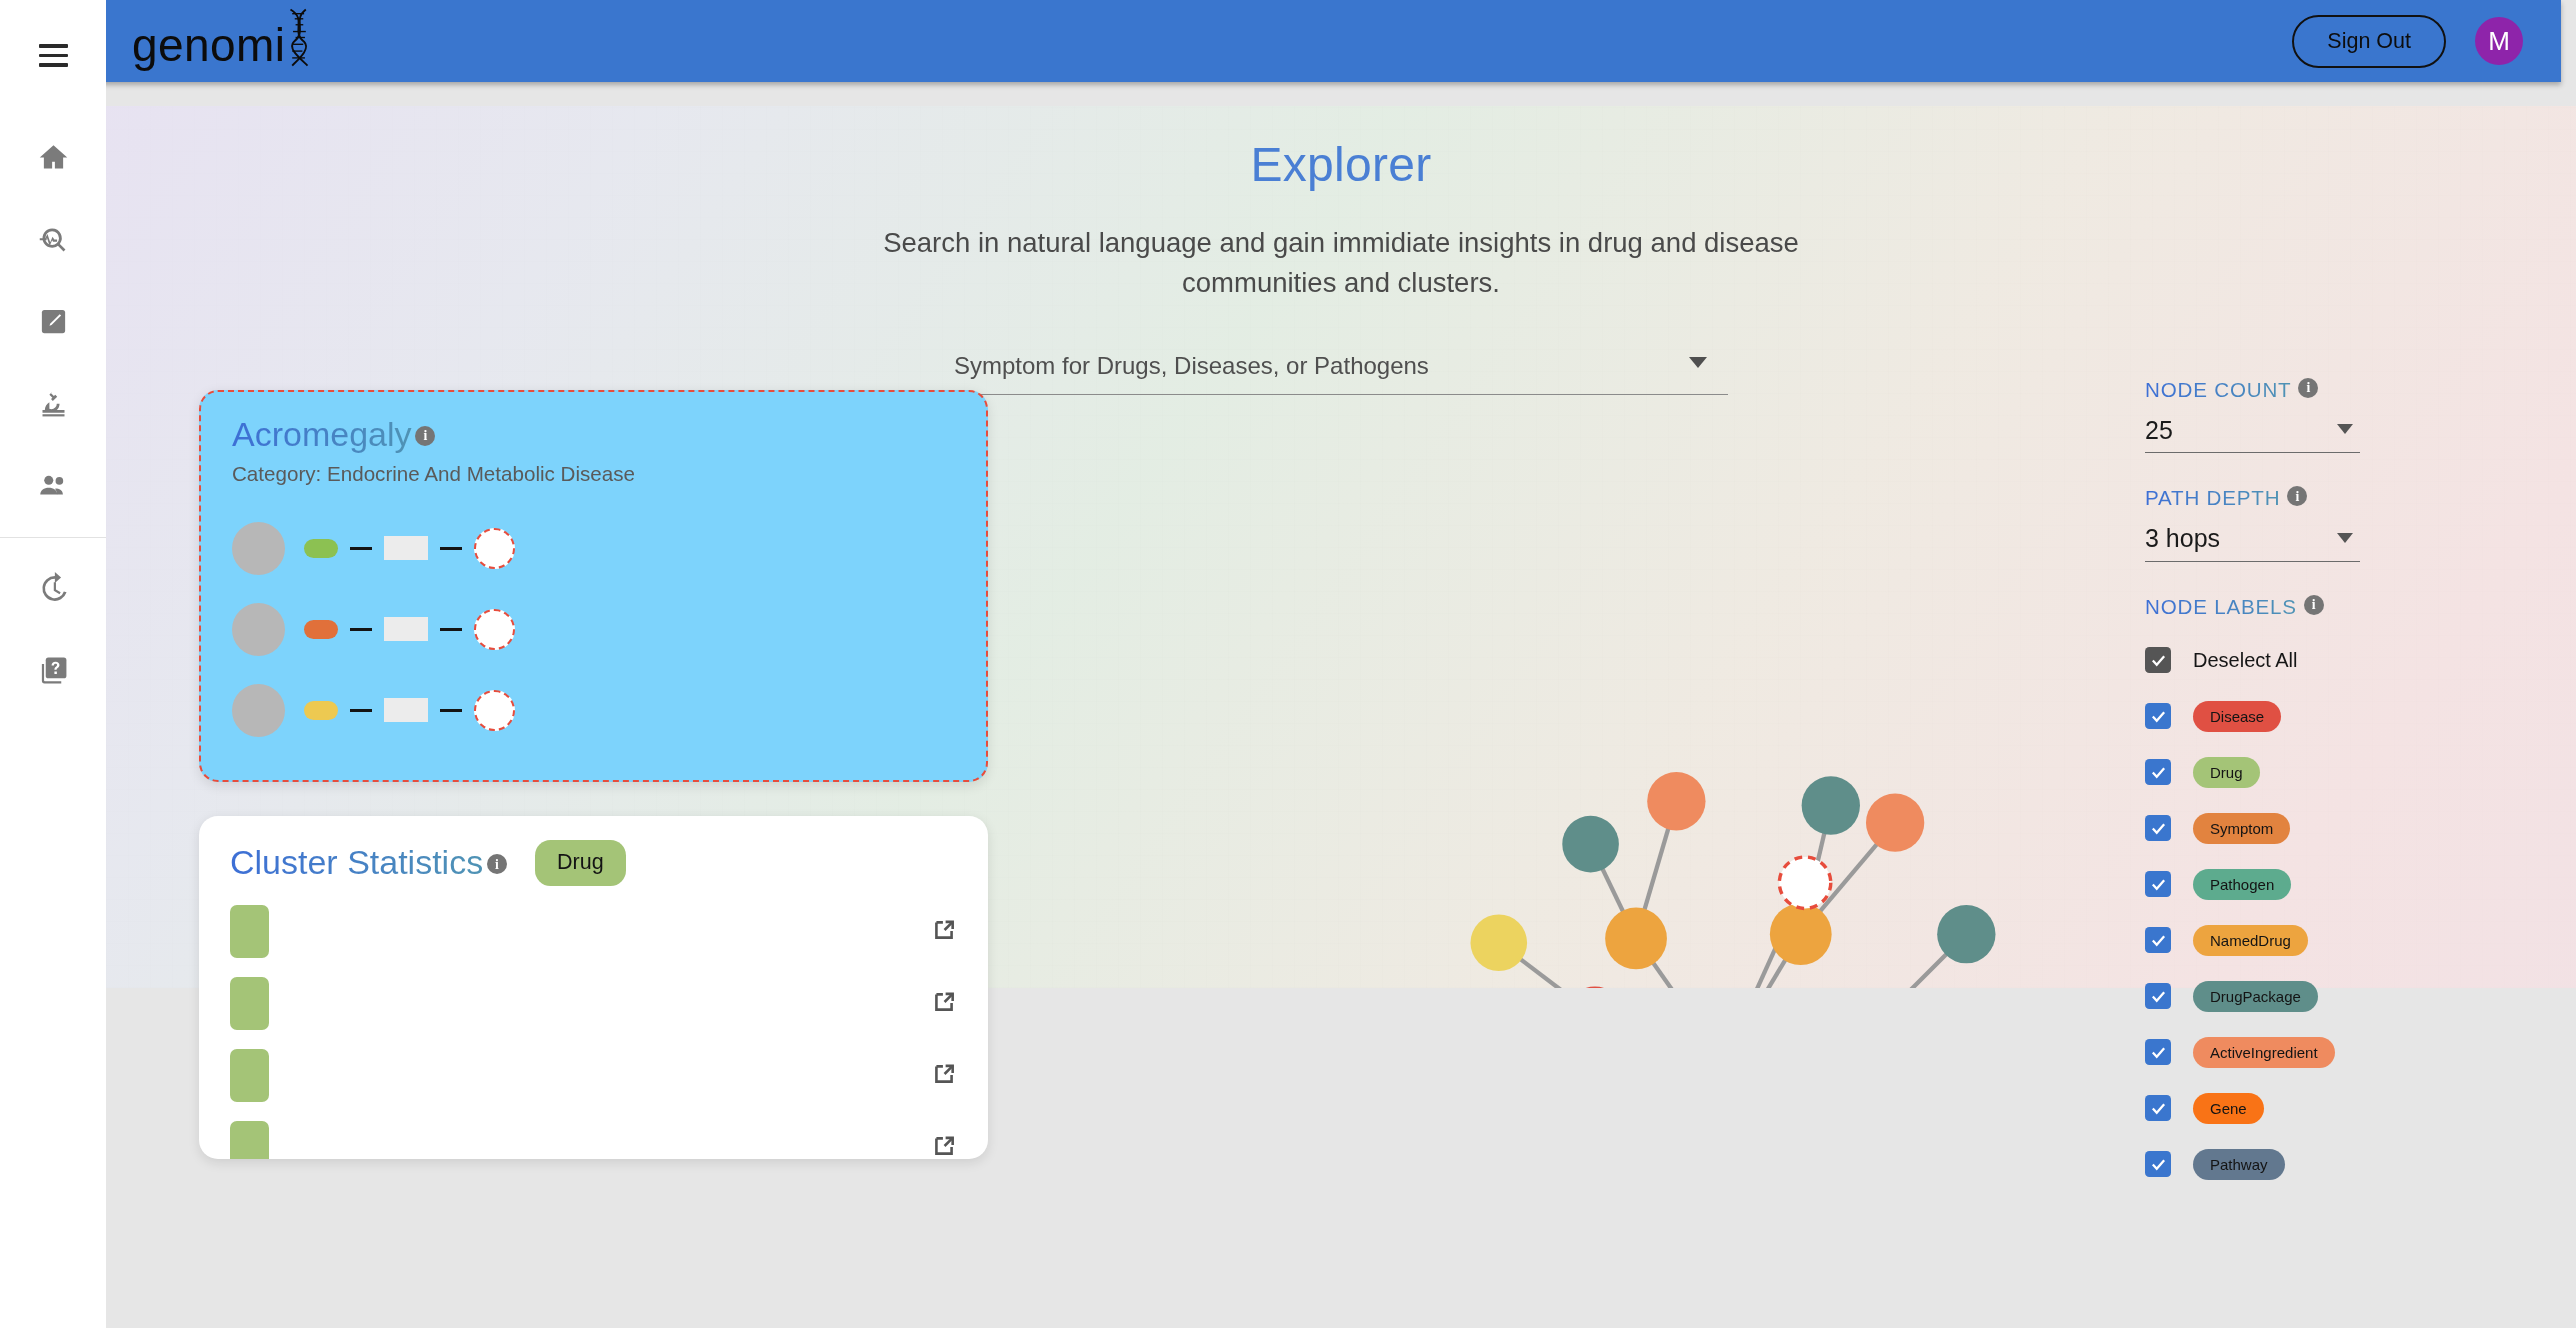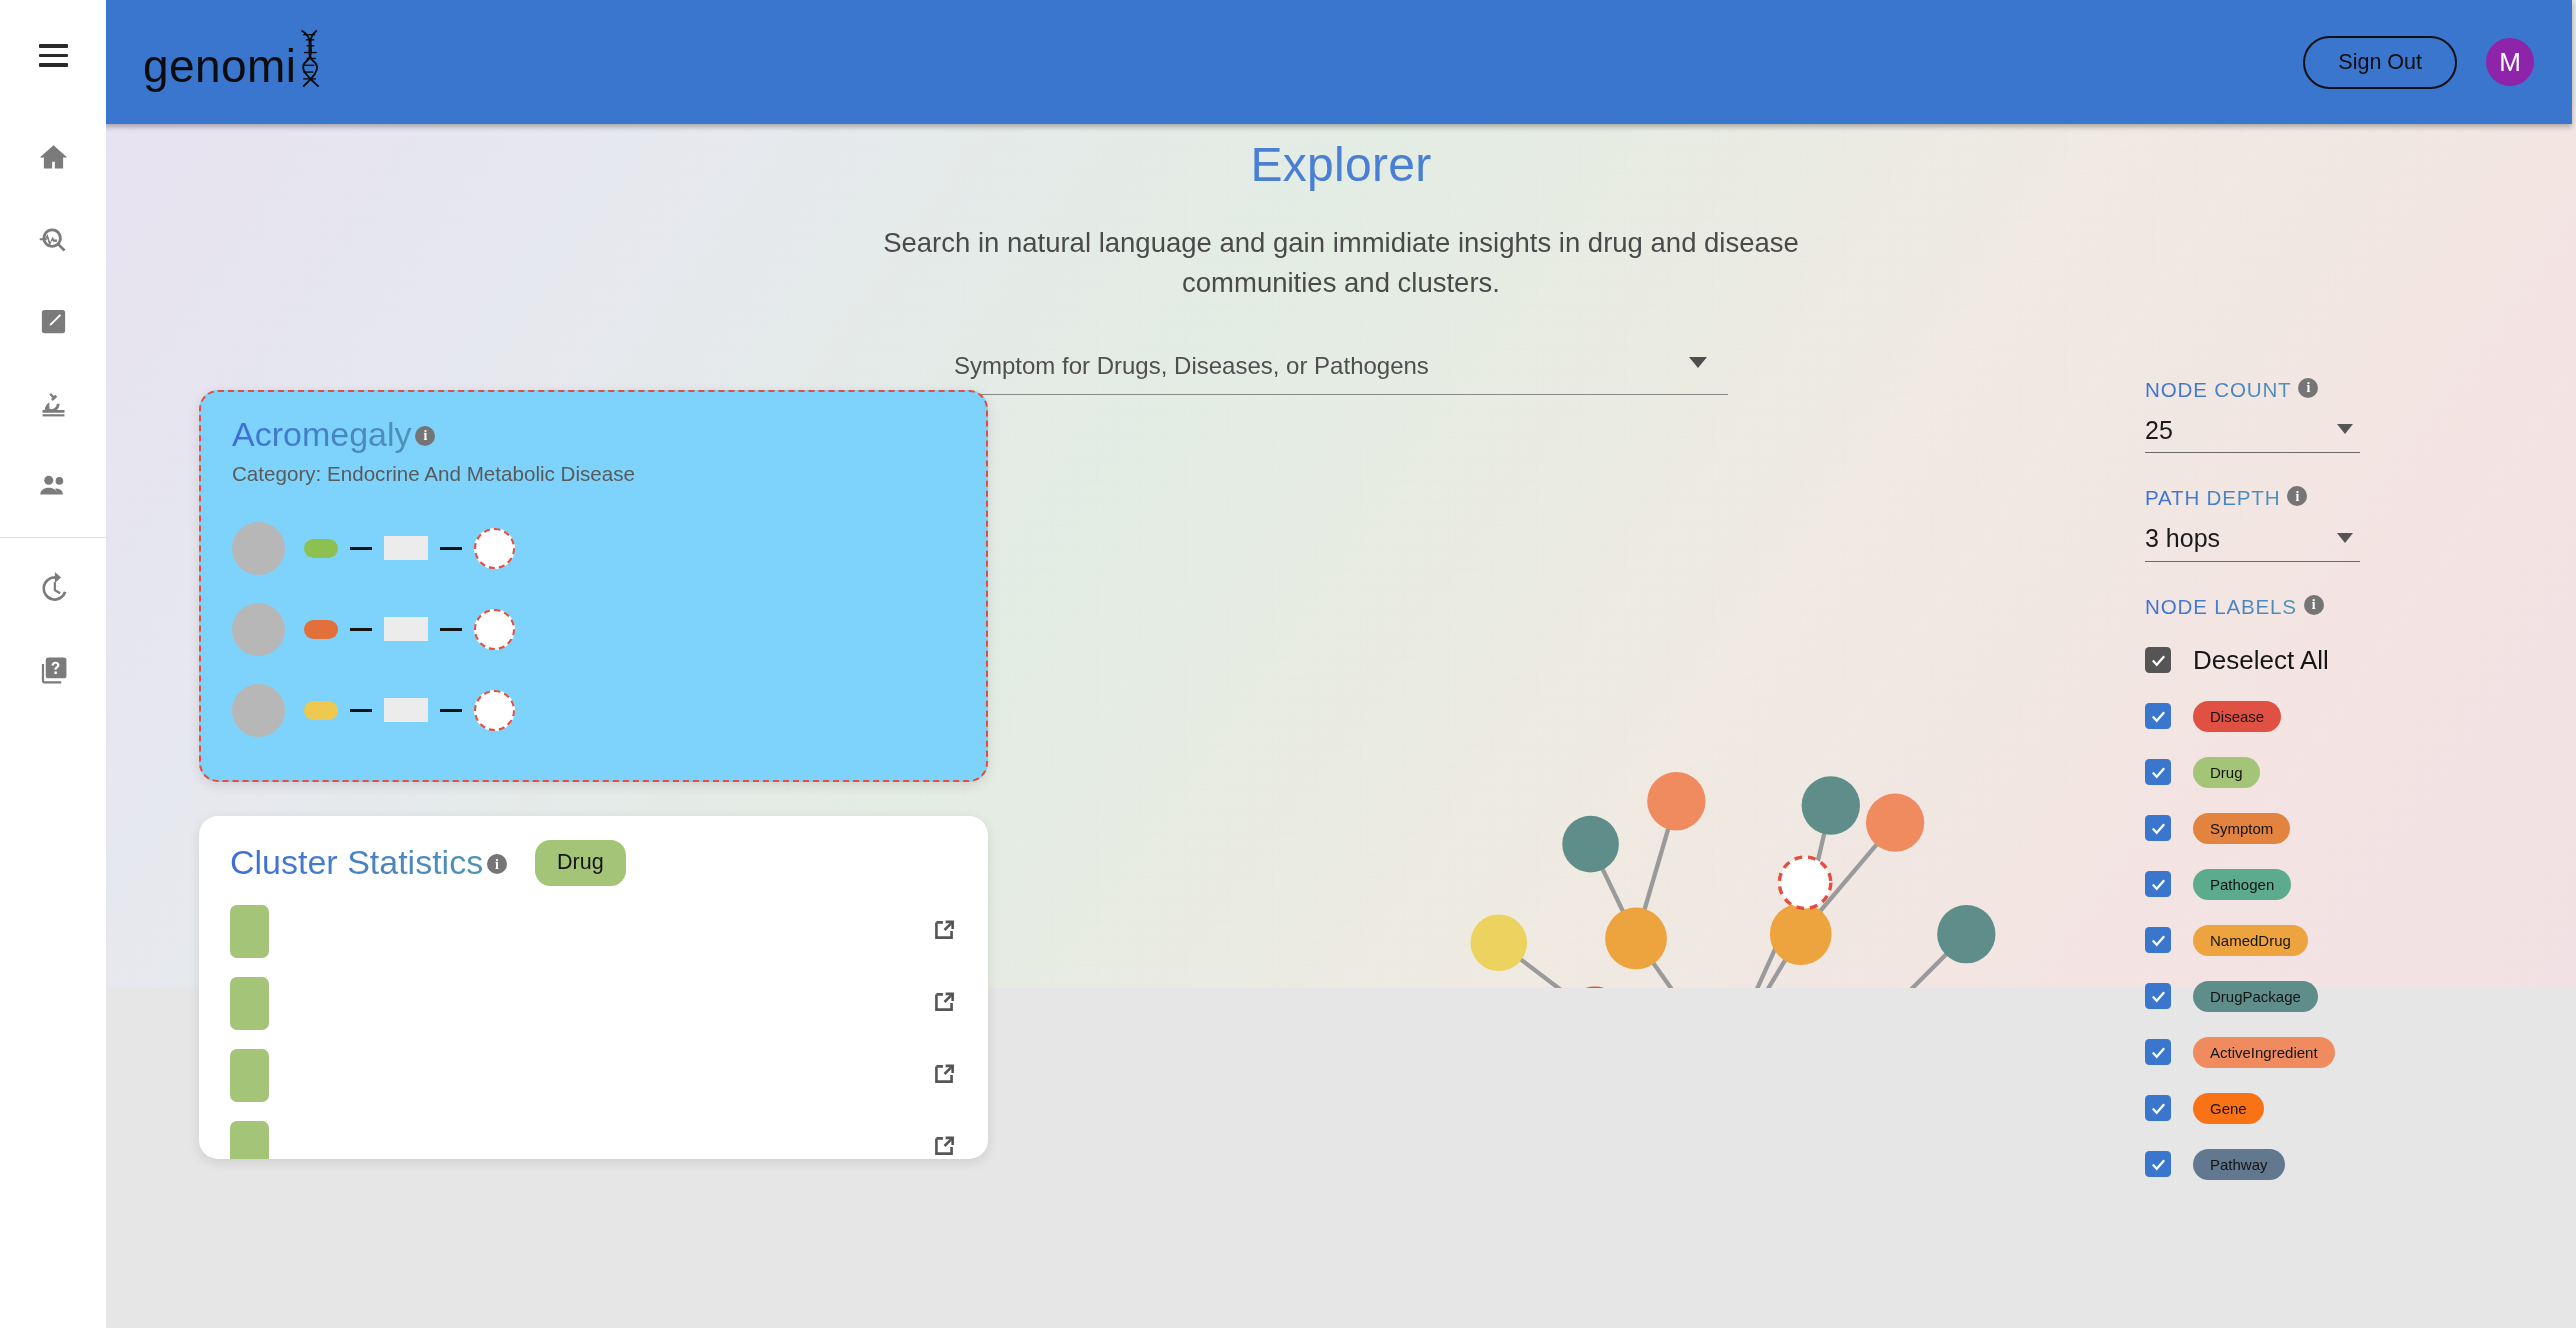--- a/index.html
+++ b/index.html
@@ -20,21 +20,21 @@
   .rail-burger { margin-top: 36px; width: 39px; height: 39px;
     display: flex; flex-direction: column; justify-content: center; gap: 6px; align-items: center; cursor: pointer; }
   .rail-burger i { display:block; width: 29px; height: 3.9px; background:#2a2a2a; border-radius:0.9px; }
   .rail-icons { margin-top: 43px; width: 100%; display:flex; flex-direction:column; align-items:center; }
   .rail-ico { width: 100%; height: 82px; display:flex; align-items:center; justify-content:center; cursor:pointer; }
   .rail-ico svg { fill: #7b7b7b; }
   .rail-div { width: 106px; height: 0.9px; background: #e2e2e2; margin: 8.6px 0 12px; }
 
   
   .topbar {
-    position: absolute; left: 102px; top: 0; width: 2470px; height: 124px;
+    position: absolute; left: 91px; top: 0; width: 2470px; height: 82px;
     background: #3a76ce; z-index: 30;
     display:flex; align-items:center;
     box-shadow: 0 2.6px 5.1px rgba(0,0,0,.28);
   }
   .logo { margin-left: 41px; display:flex; align-items:flex-end; position: relative; }
   .logo-text { font-size: 46px; color:#0c0c0c; letter-spacing: 0.4px; line-height: 1; font-weight: 400; }
   .logo-dna { position: relative; width: 29px; height: 53px; margin-left: -3.4px; }
   .logo-dna svg { position:absolute; left:0; top:-8.6px; }
   .topbar-right { margin-left:auto; display:flex; align-items:center; gap: 29px; margin-right: 38px; }
   .signout {
@@ -178,21 +178,21 @@
   .ctl-block + .ctl-block { margin-top: 33px; }
 
   .labels-list { margin-top: 13.7px; }
   .lbl-row { display:flex; align-items:center; height: 56px; }
   .cbox {
     width: 26px; height: 26px; border-radius: 4.3px; background:#3a76ce;
     display:flex; align-items:center; justify-content:center; cursor:pointer; flex:0 0 auto;
   }
   .cbox.gray { background:#555; }
   .cbox svg { stroke:#fff; stroke-width:3.2; fill:none; }
-  .lbl-text-plain { margin-left: 22px; font-size: 26px; color:#161616; }
+  .lbl-text-plain { margin-left: 22px; font-size: 20px; color:#161616; }
   .lbl-chip {
     margin-left: 22px; border-radius: 15.4px; padding: 6.9px 17px;
     font-size: 15px; color:#141414; white-space:nowrap;
   }
 </style>
 </head>
 <body>
 
 <div id="app">
 

